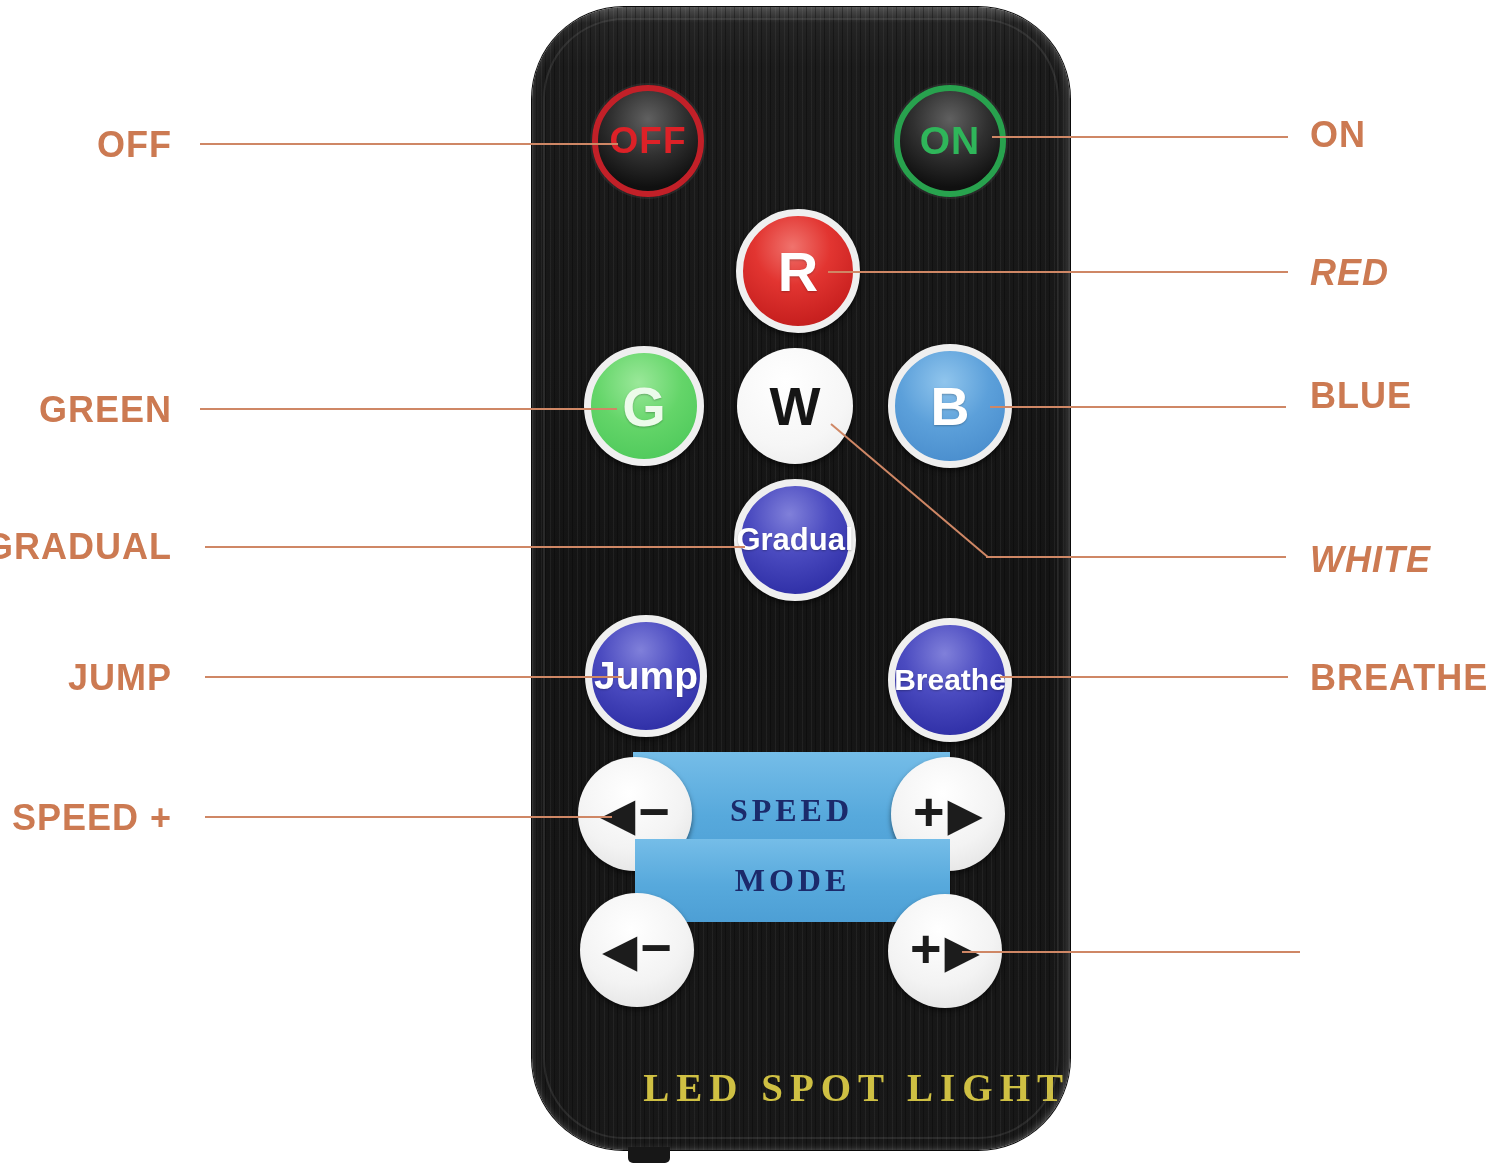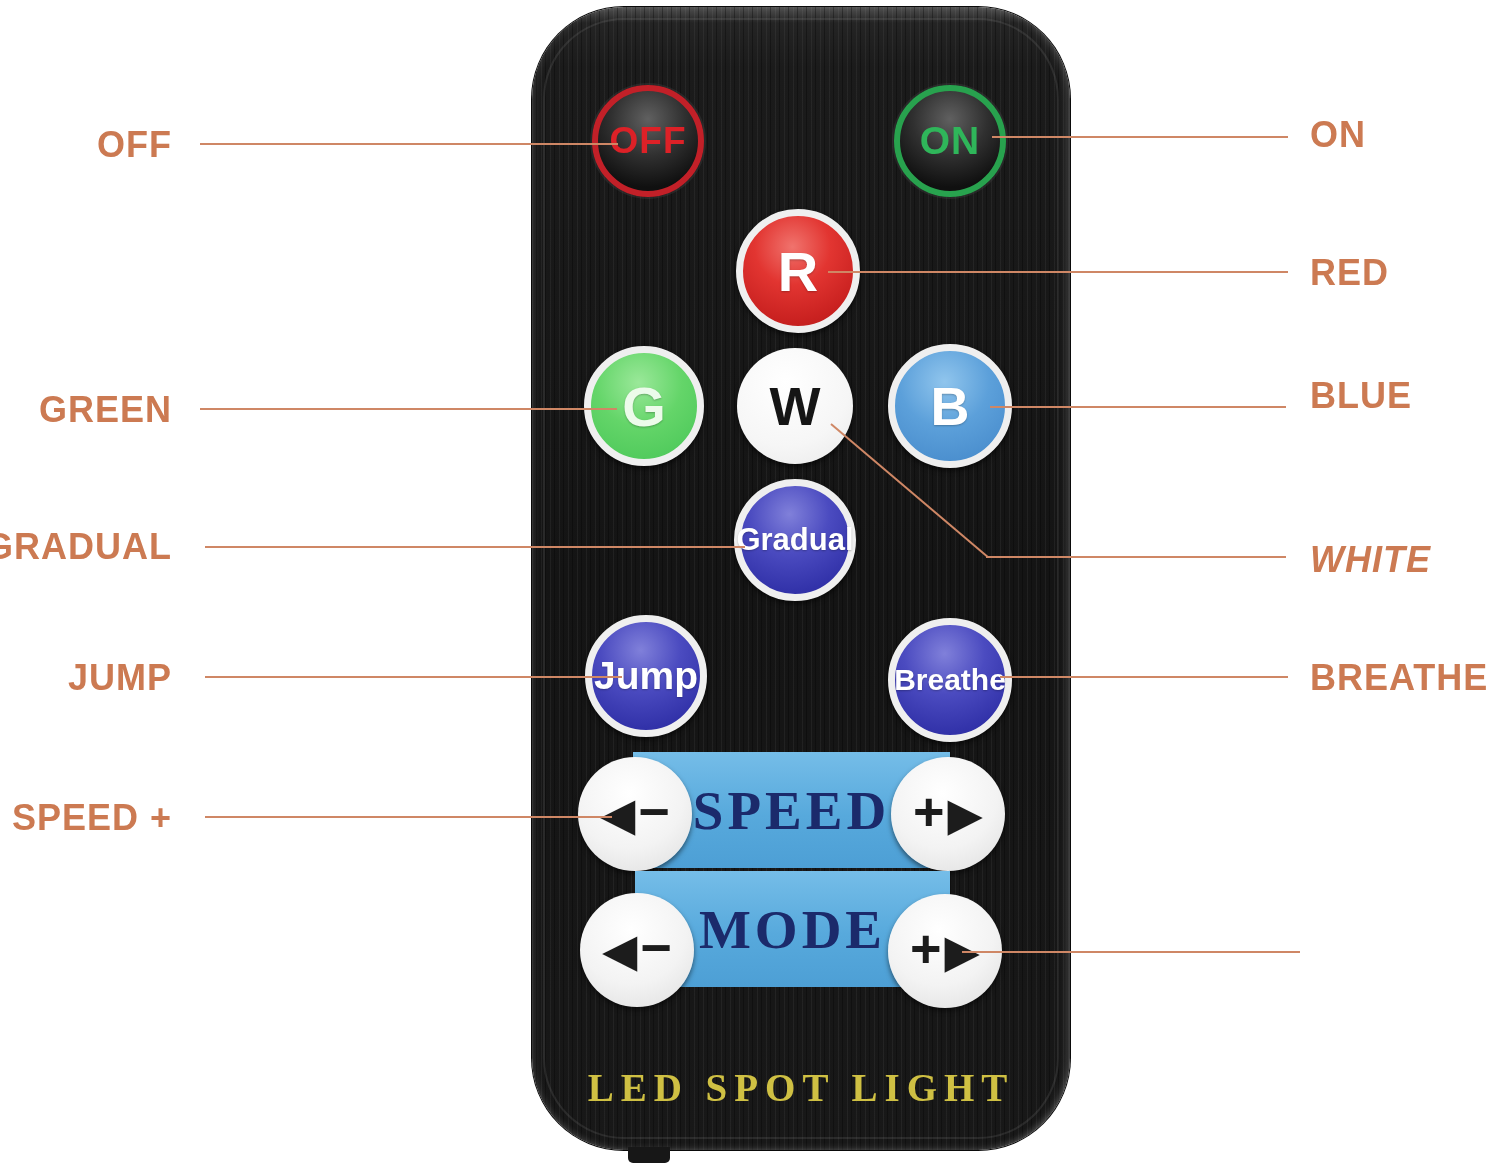--- a/index.html
+++ b/index.html
@@ -30,21 +30,21 @@
   }
   .bottom-tab{
     position:absolute;left:96px;bottom:-13px;width:42px;height:16px;
     background:#171717;border-radius:0 0 5px 5px;
   }
   .rf-title{
     position:absolute;top:56px;left:0;width:100%;text-align:center;
     color:#f2f2f2;font-size:27px;font-weight:bold;letter-spacing:1px;
   }
   .brand{
-    position:absolute;top:1058px;left:0;width:100%;text-align:center;
+    position:absolute;top:1058px;left:0;width:100%;text-align:right;
     font-family:"Liberation Serif",serif;font-weight:bold;font-size:39px;
     letter-spacing:7px;color:#cfc043;
   }
 
   
   .btn{
     position:absolute;border-radius:50%;box-sizing:border-box;
     display:flex;align-items:center;justify-content:center;
     cursor:pointer;user-select:none;
   }
@@ -75,23 +75,23 @@
   .key.gradual{left:202px;top:472px;width:122px;height:122px;font-size:31px;}
   .key.jump{left:53px;top:608px;width:122px;height:122px;font-size:39px;}
   .key.breathe{left:356px;top:611px;width:124px;height:124px;font-size:30px;}
 
   
   .bar{
     position:absolute;display:flex;align-items:center;justify-content:center;
     background:linear-gradient(180deg,#75bde8 0%,#57a9dc 55%,#4d9fd5 100%);
   }
   .bar.speed{left:101px;top:745px;width:317px;height:116px;}
-  .bar.mode{left:103px;top:864px;width:315px;height:116px;}
+  .bar.mode{left:103px;top:832px;width:315px;height:83px;}
   .bar-label{
-    font-family:"Liberation Serif",serif;font-weight:bold;font-size:55px;
+    font-family:"Liberation Serif",serif;font-weight:bold;font-size:32px;
     color:#1b2a6b;letter-spacing:4px;
   }
   .arrow-btn{
     width:114px;height:114px;gap:3px;color:#1c1c1c;
     background:radial-gradient(circle at 45% 32%,#ffffff 0%,#f3f3f3 55%,#dddddd 100%);
     box-shadow:0 3px 5px rgba(0,0,0,0.5);
   }
   .arrow-btn .tri{font-size:46px;line-height:1;}
   .arrow-btn .sign{font-size:54px;font-weight:900;line-height:1;margin-top:-6px;}
   .arrow-btn.sp-minus{left:46px;top:750px;}
@@ -113,21 +113,21 @@
 
 <div class="scene">
 
   <div class="ann l" style="top:121px;right:1328px;">OFF</div>
   <div class="ann l" style="top:386px;right:1328px;">GREEN</div>
   <div class="ann l" style="top:523px;right:1328px;">GRADUAL</div>
   <div class="ann l" style="top:654px;right:1328px;">JUMP</div>
   <div class="ann l" style="top:794px;right:1328px;">- SPEED +</div>
 
   <div class="ann" style="top:111px;left:1310px;">ON</div>
-  <div class="ann" style="top:249px;left:1310px;">RED</div>
+  <div class="ann" style="top:249px;left:1310px;font-style:italic;">RED</div>
   <div class="ann" style="top:372px;left:1310px;">BLUE</div>
   <div class="ann" style="top:536px;left:1310px;font-style:italic;">WHITE</div>
   <div class="ann" style="top:654px;left:1310px;">BREATHE</div>
 
   <div class="line" style="top:143px;left:200px;width:418px;"></div>
   <div class="line" style="top:408px;left:200px;width:417px;"></div>
   <div class="line" style="top:546px;left:205px;width:540px;"></div>
   <div class="line" style="top:676px;left:205px;width:417px;"></div>
   <div class="line" style="top:816px;left:205px;width:407px;"></div>
   <div class="line" style="top:136px;left:992px;width:296px;"></div>

